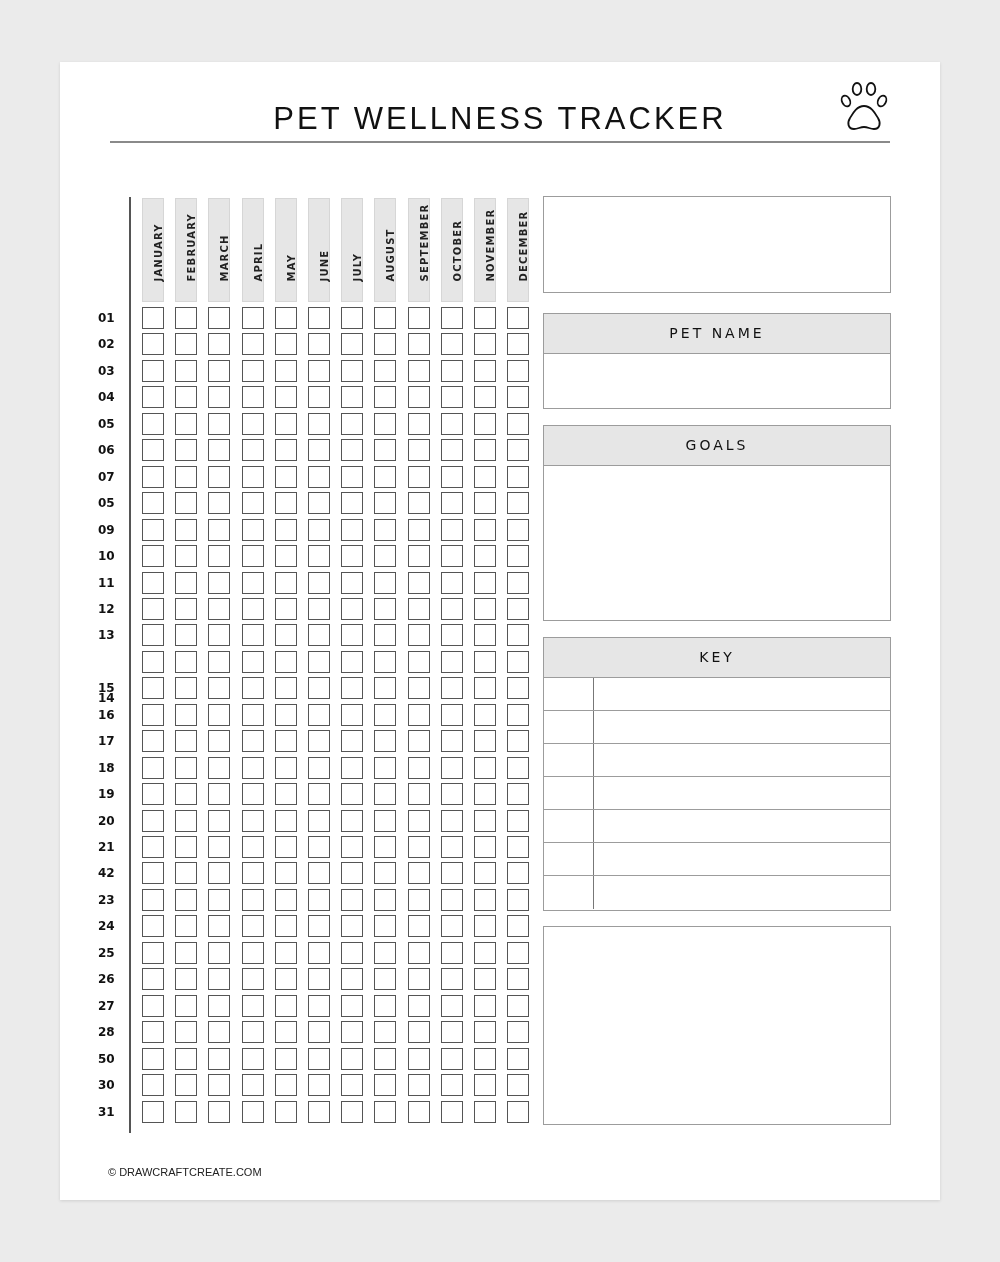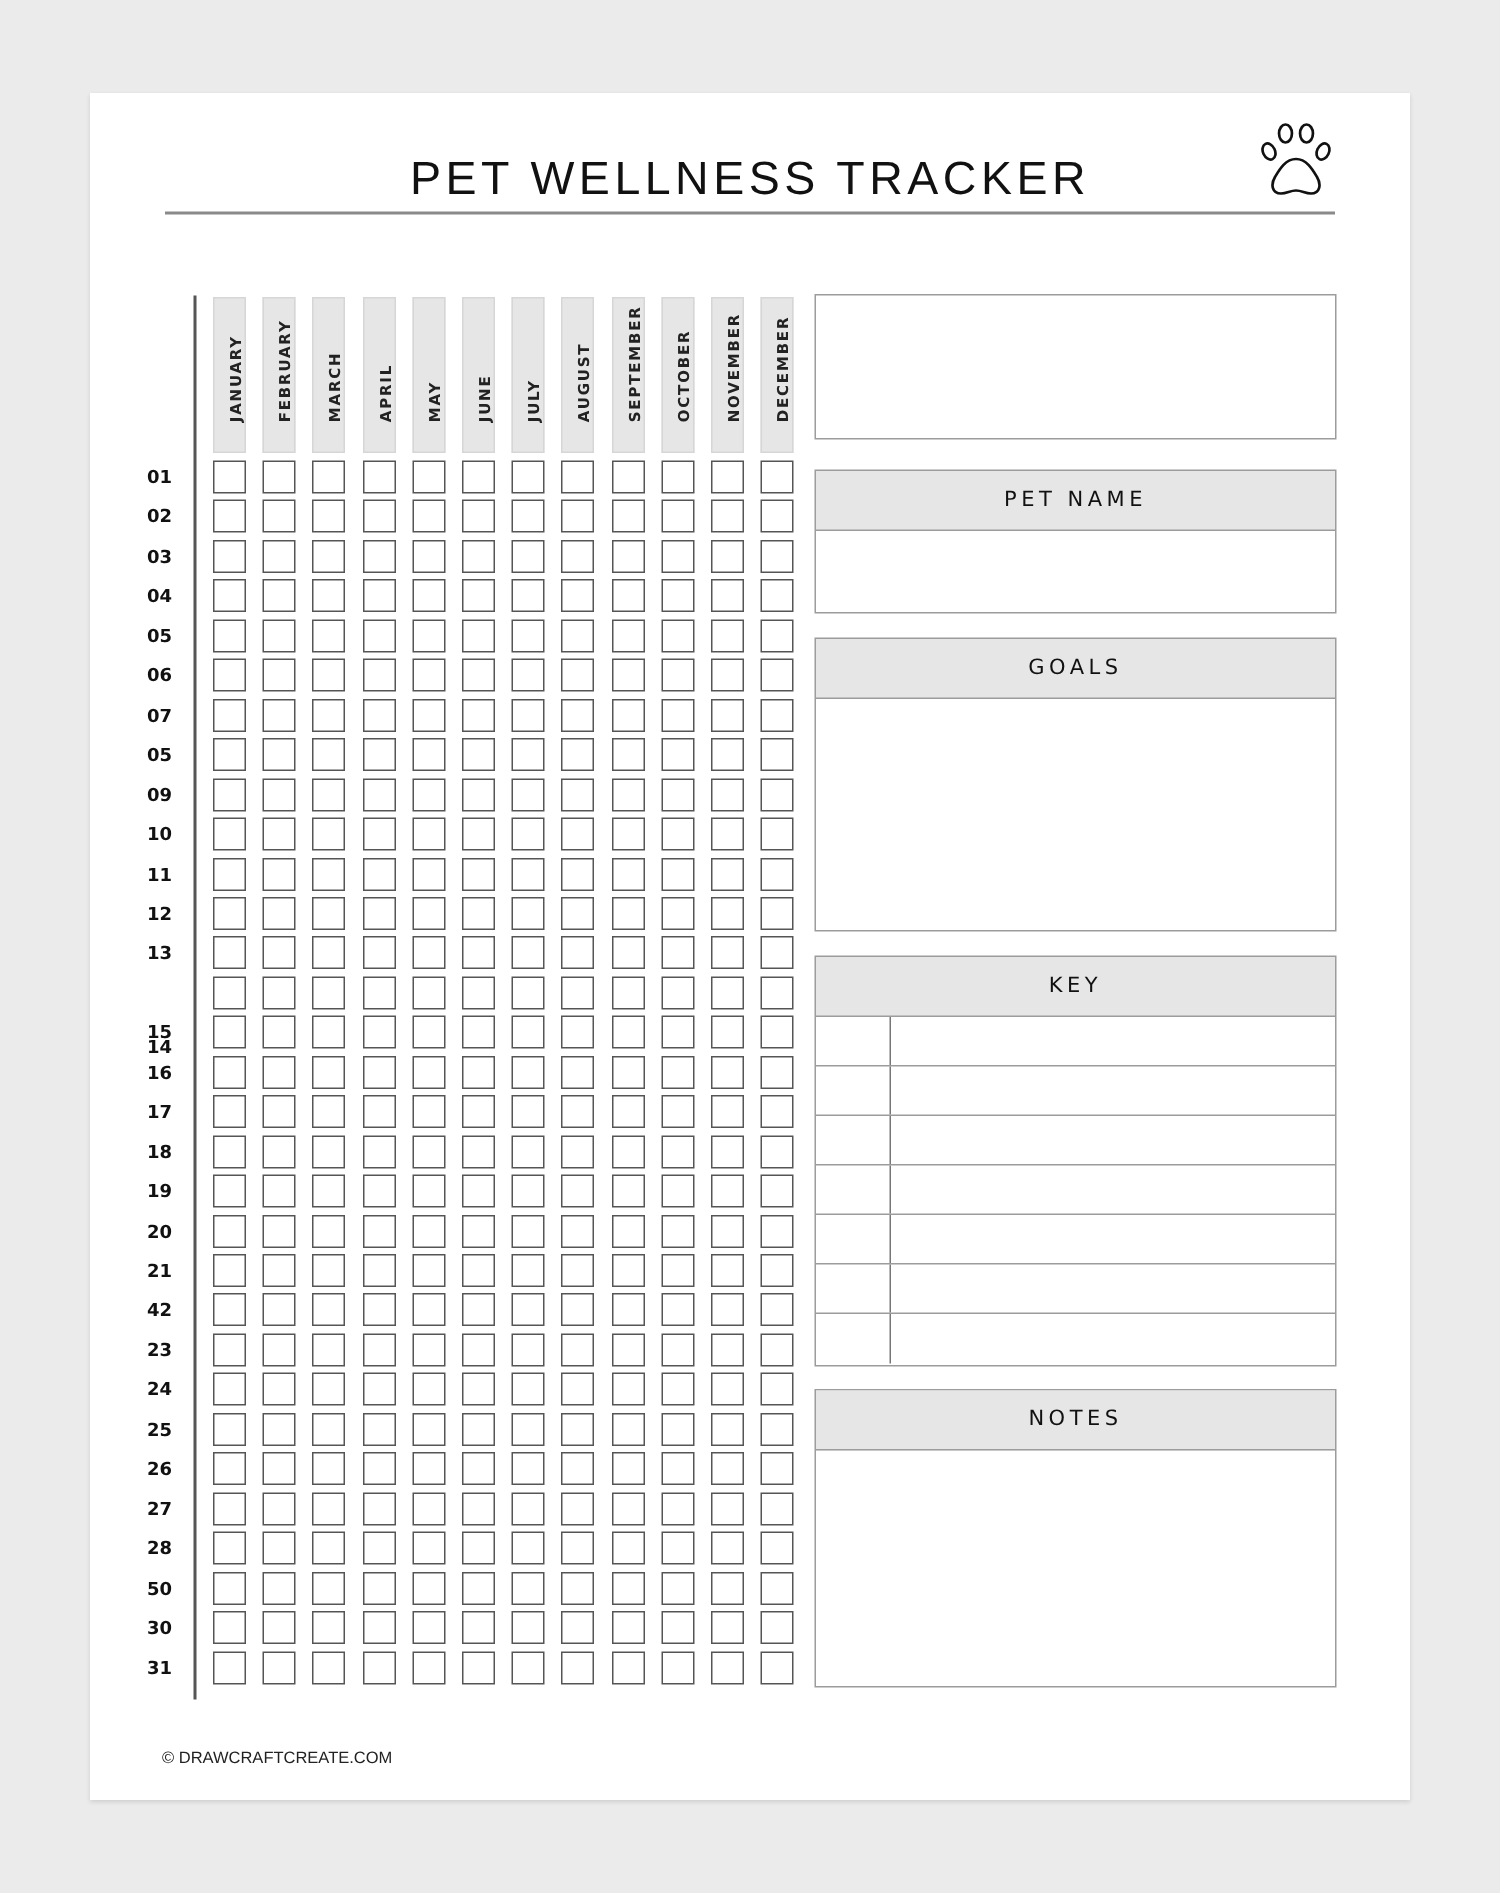--- a/index.html
+++ b/index.html
@@ -527,17 +527,16 @@
         <div class="desc"></div>
       </div>
       <div class="keyrow">
         <div class="sym"></div>
         <div class="desc"></div>
       </div>
     </div>
 </div>
 
 <div class="box" style="top:926px;height:199px;">
-  <div class="hdr">NOTES</div>
   <div style="height:158px;"></div>
 </div>
 
 <div class="footer">© DRAWCRAFTCREATE.COM</div>
 
 </body></html>

